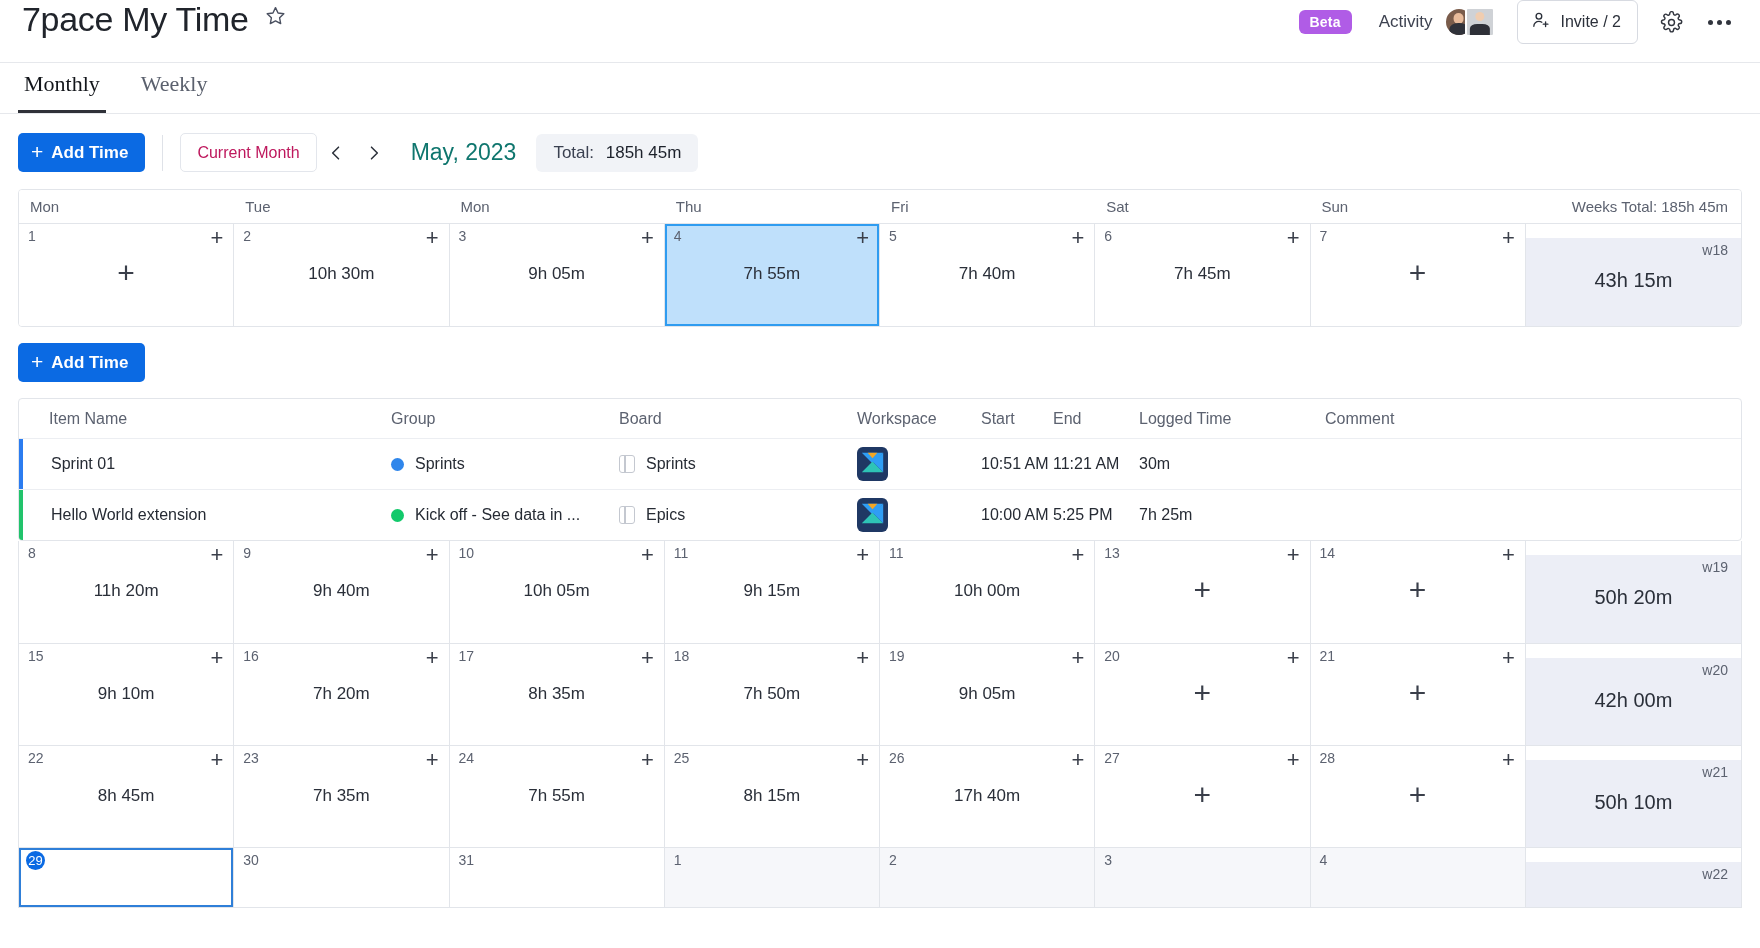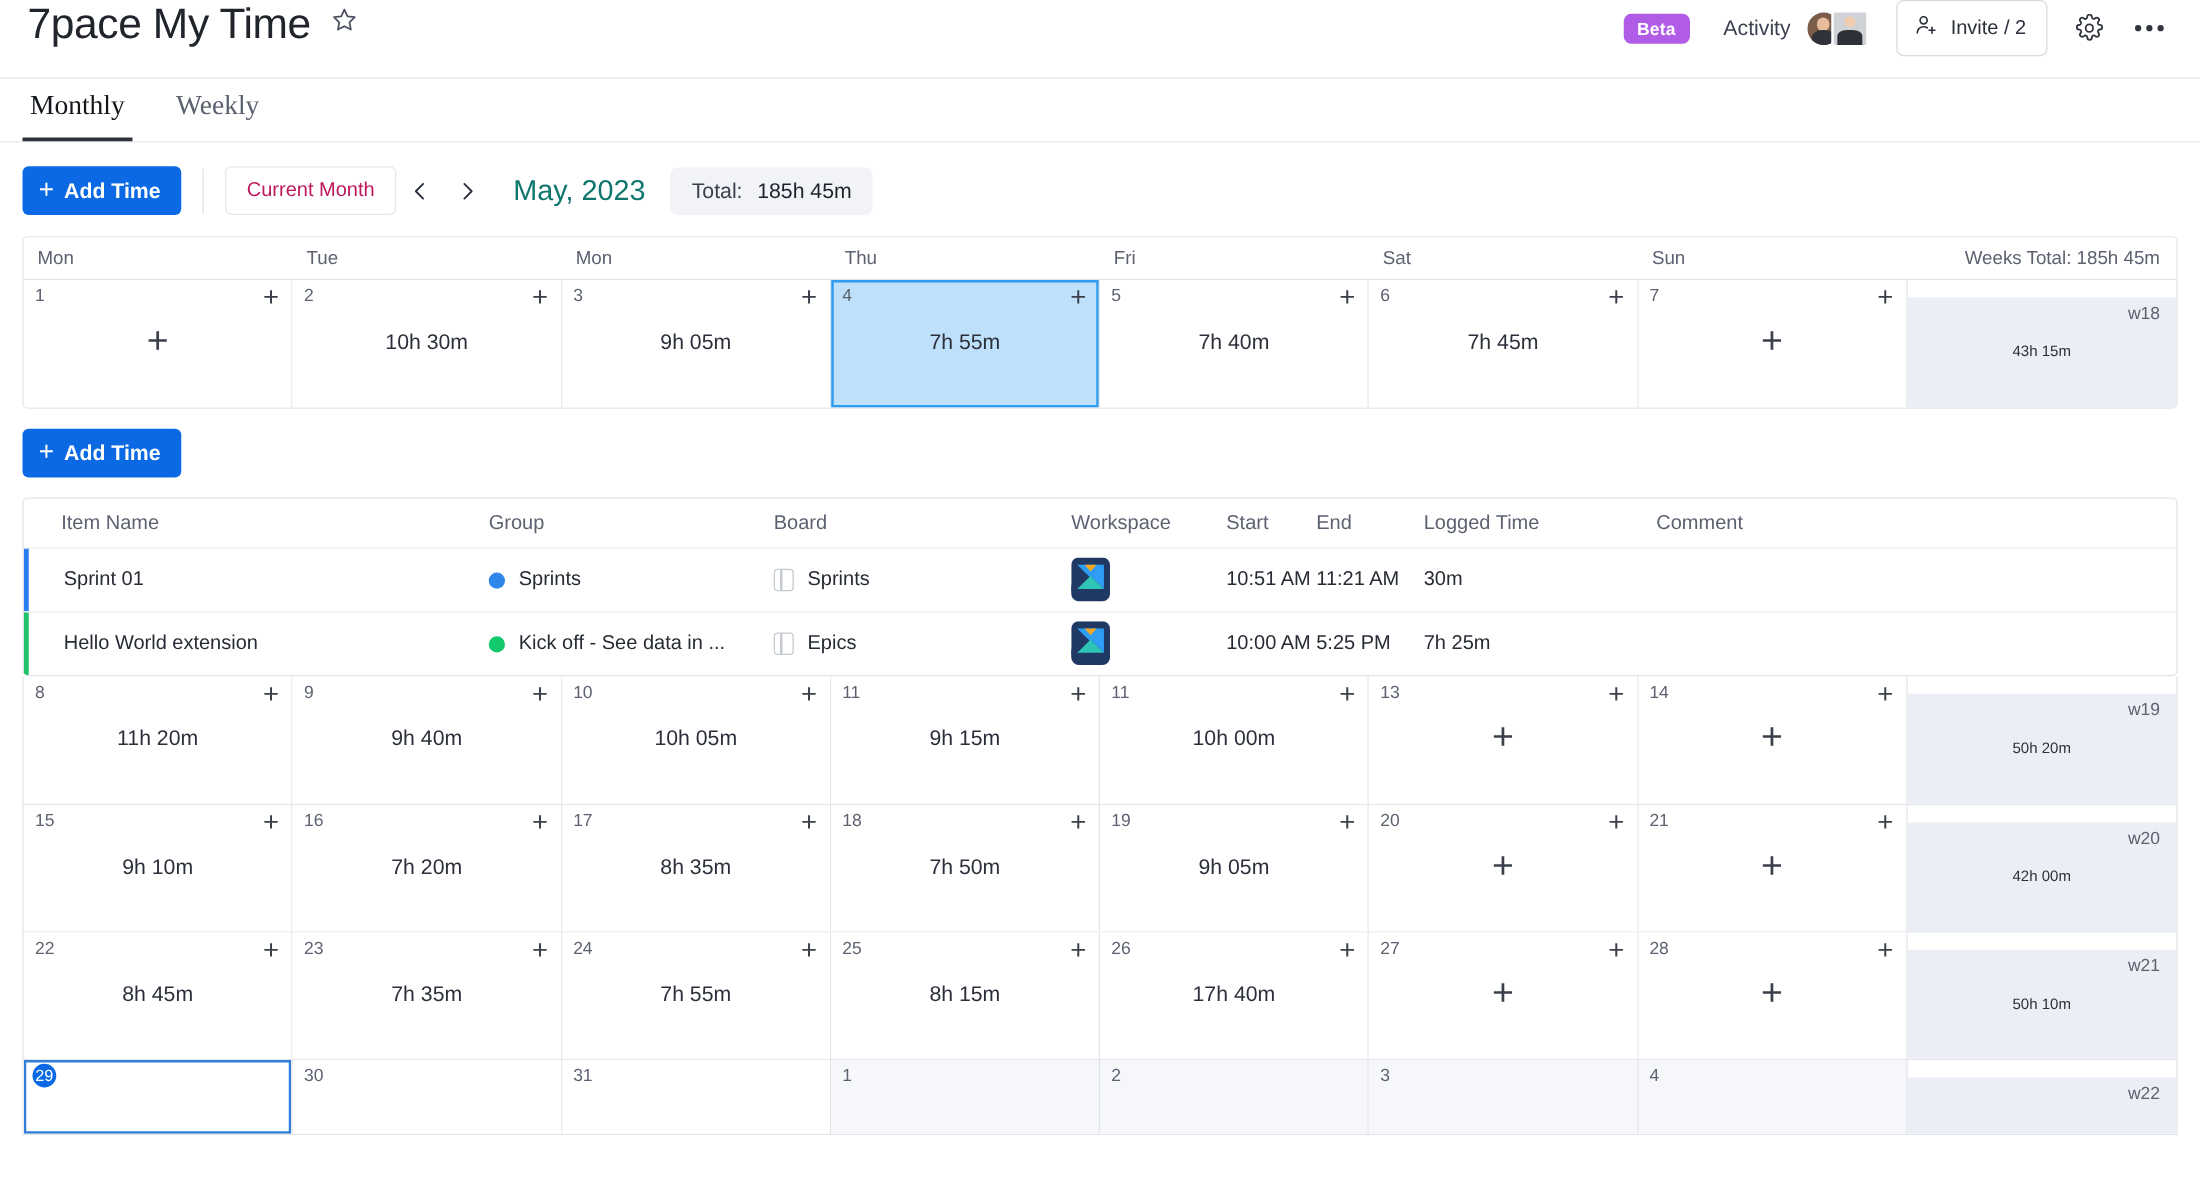--- a/index.html
+++ b/index.html
@@ -250,21 +250,21 @@
   .cell.othermonth { background: #f6f7fa; }
   .cell.wsum {
     background: #eceef6;
     border-right: none;
     margin-top: 14px;
   }
   .cell.wsum .wlabel {
     position: absolute; top: 4px; right: 13px;
     font-size: 14px; color: #5c6270;
   }
-  .cell.wsum .dur { font-size: 12px; color: #2a2f39; }
+  .cell.wsum .dur { font-size: 20px; color: #2a2f39; }
 
   
   .detail { padding: 16px 18px 0 18px; }
   .detail .btn-primary { margin-bottom: 16px; }
   .dtable {
     border: 1px solid #e2e5ea;
     border-radius: 4px;
     overflow: hidden;
     background: #fff;
   }

